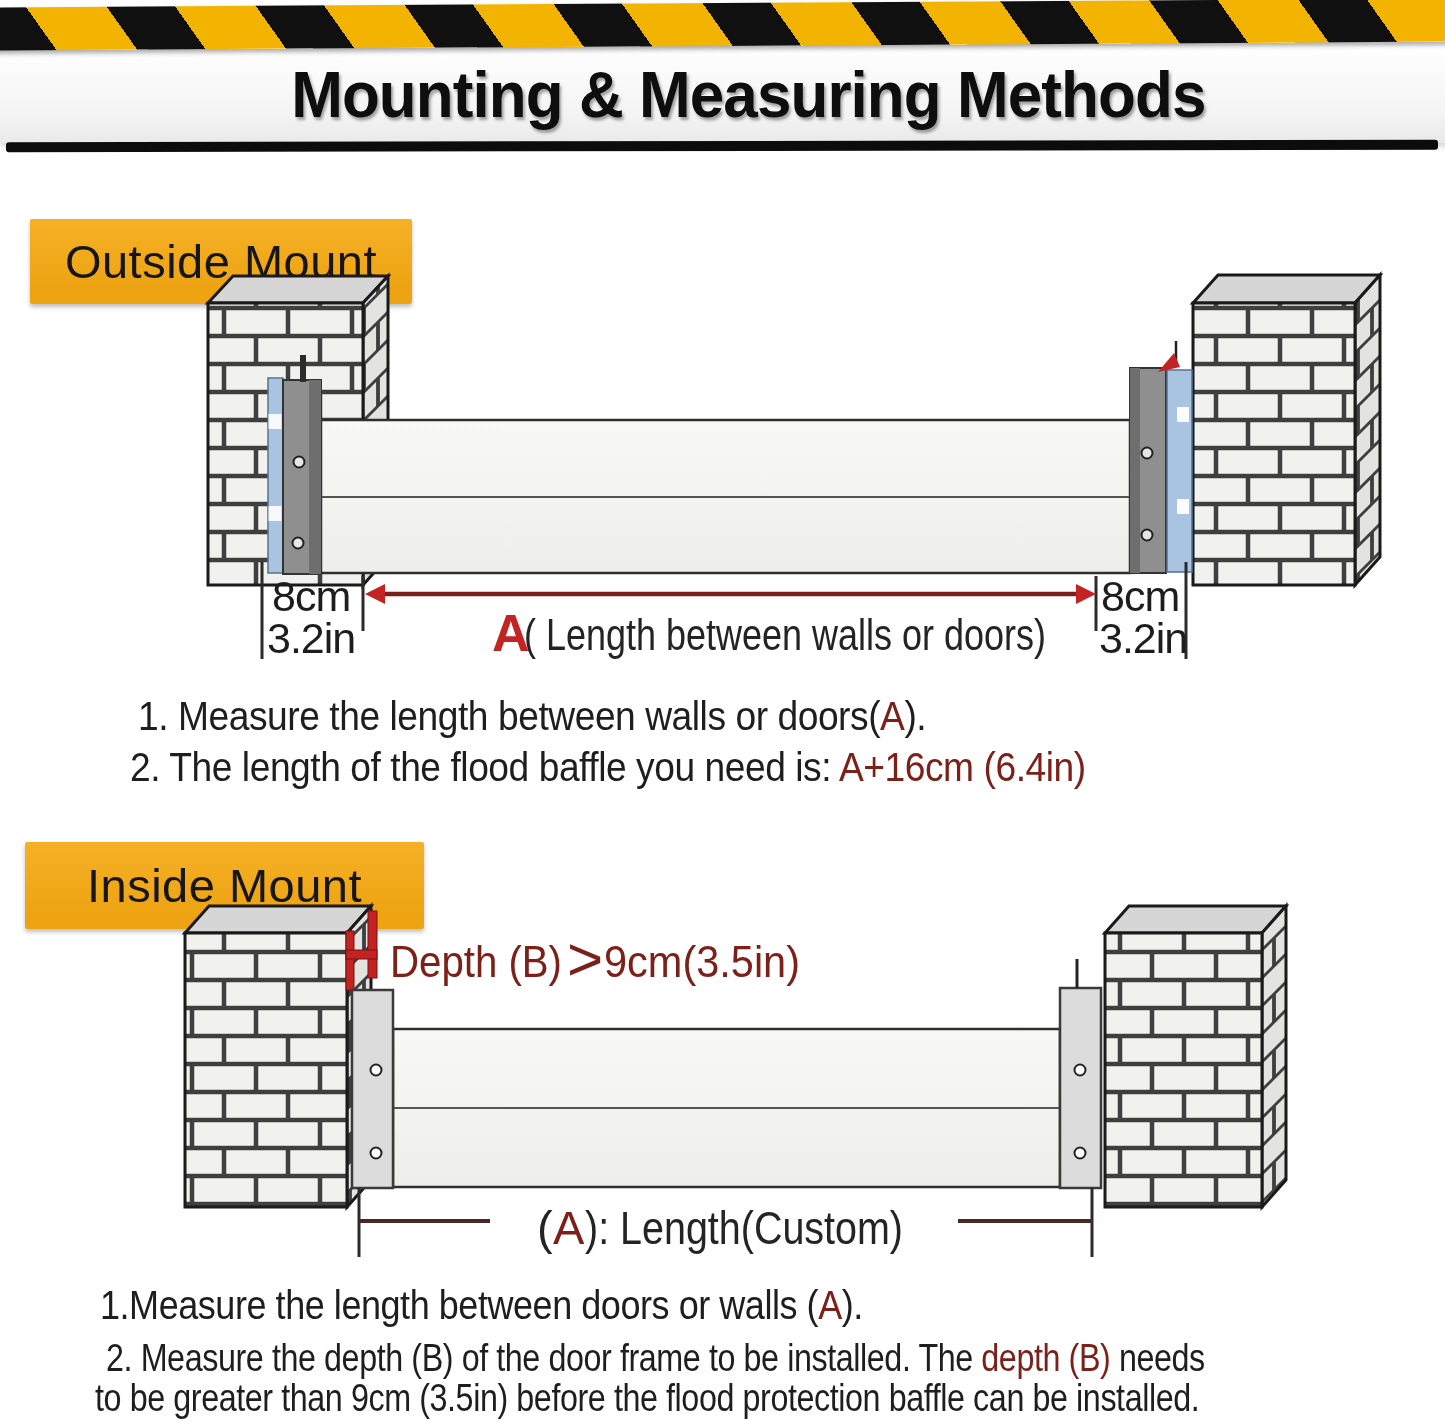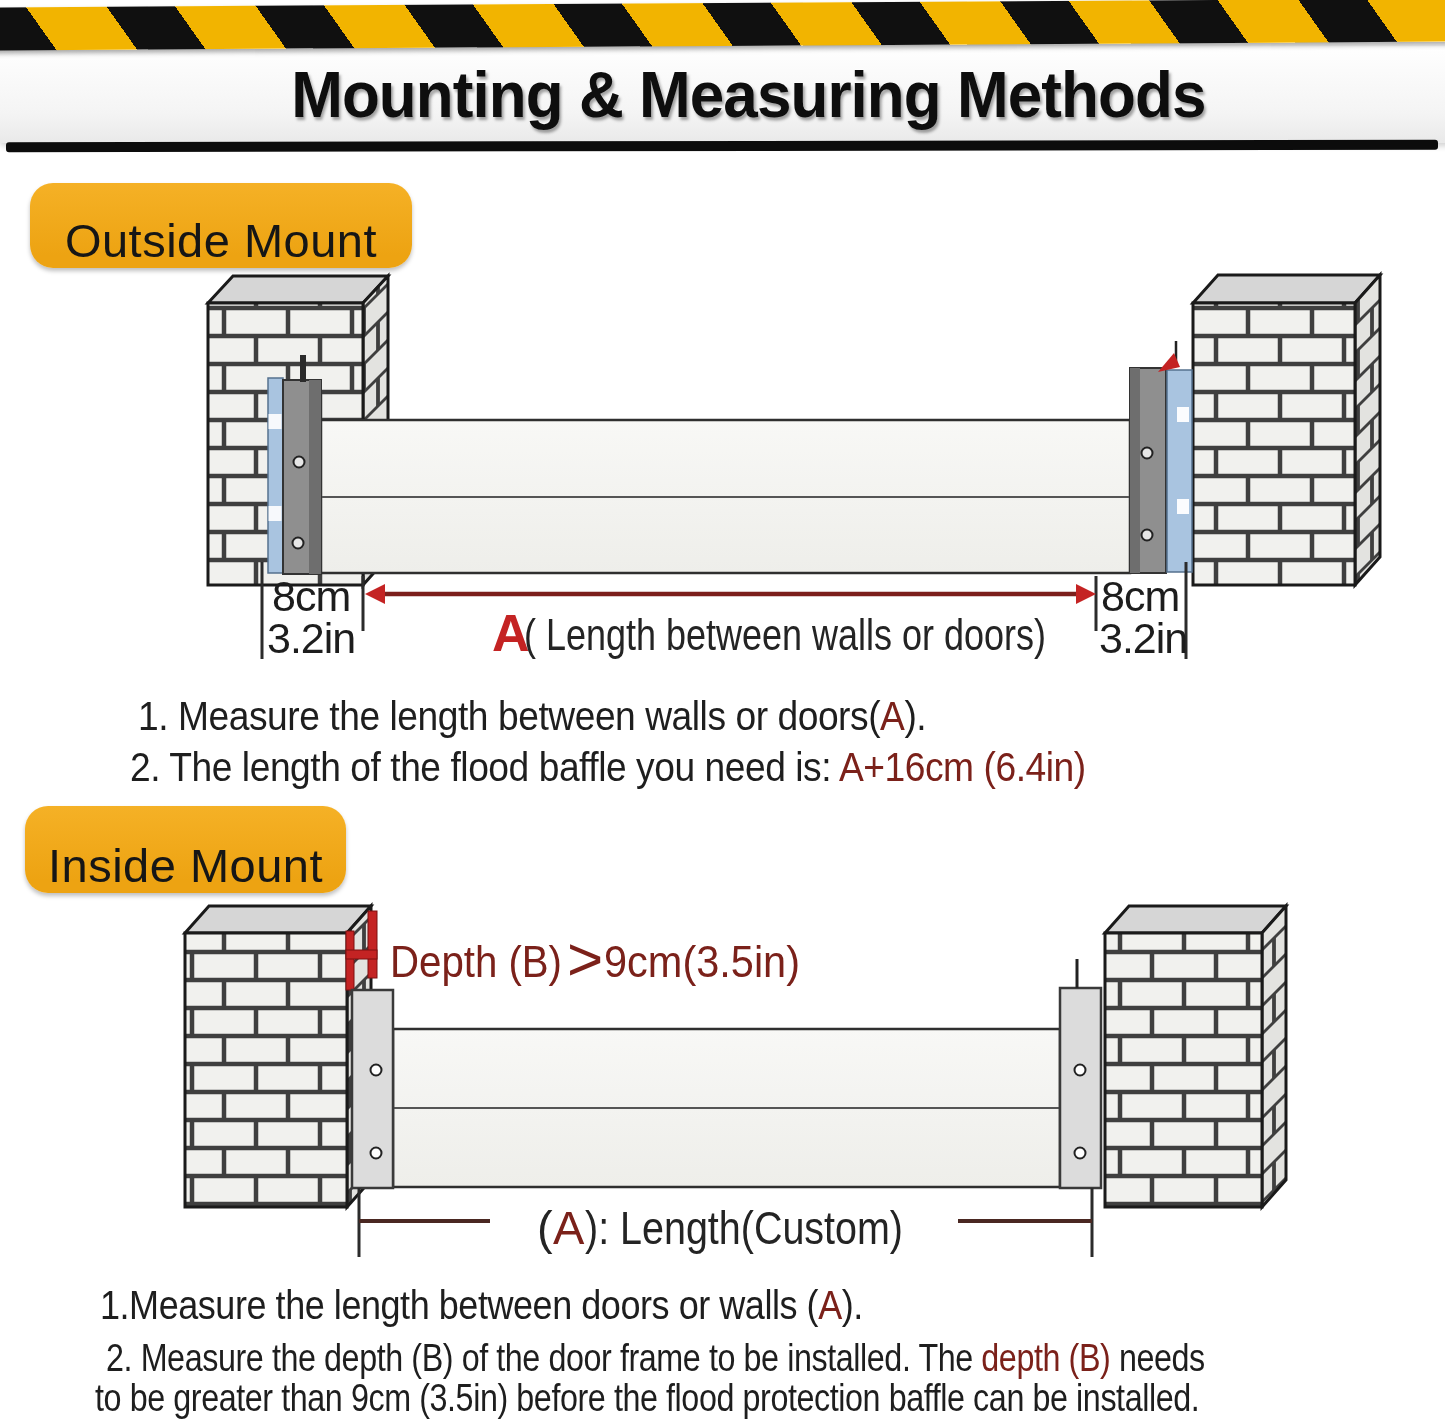--- a/index.html
+++ b/index.html
@@ -32,27 +32,27 @@
     transform:rotate(-.35deg);
     background:repeating-linear-gradient(55deg,#101010 0 56px,var(--tape-yellow) 56px 122px);
     box-shadow:0 3px 5px rgba(0,0,0,.35);
   }
   .black-bar{
     position:absolute;left:6px;top:141px;width:1432px;height:10px;
     background:#0c0c0c;border-radius:3px;transform:rotate(-.1deg);
   }
   
   .badge{
-    position:absolute;display:flex;align-items:flex-end;justify-content:center;
+    position:absolute;display:flex;align-items:center;justify-content:center;
     background:linear-gradient(180deg,#f5b126 0%,var(--badge-yellow) 85%);
-    border-radius:23px;box-shadow:0 3px 4px rgba(0,0,0,.25);
+    border-radius:2px;box-shadow:0 3px 4px rgba(0,0,0,.25);margin-top:36px;
   }
   .badge span{font-size:47px;color:#161616;letter-spacing:.5px;}
   .badge-outside{left:30px;top:183px;width:382px;height:85px;}
-  .badge-inside{left:25px;top:806px;width:321px;height:87px;}
+  .badge-inside{left:25px;top:806px;width:399px;height:87px;}
   
   svg.diagram{position:absolute;left:0;display:block;}
   #svg-outside{top:268px;width:1445px;height:402px;}
   #svg-inside{top:895px;width:1445px;height:392px;}
   svg text{font-family:"Liberation Sans",sans-serif;}
   .t-dim{fill:#1d1d1d;font-size:43px;letter-spacing:-1px;}
   .t-black{fill:#242424;}
   .t-maroon{fill:var(--maroon);}
   .t-red{fill:var(--bright-red);}
   .arrow-line{stroke:var(--arrow-red);}

